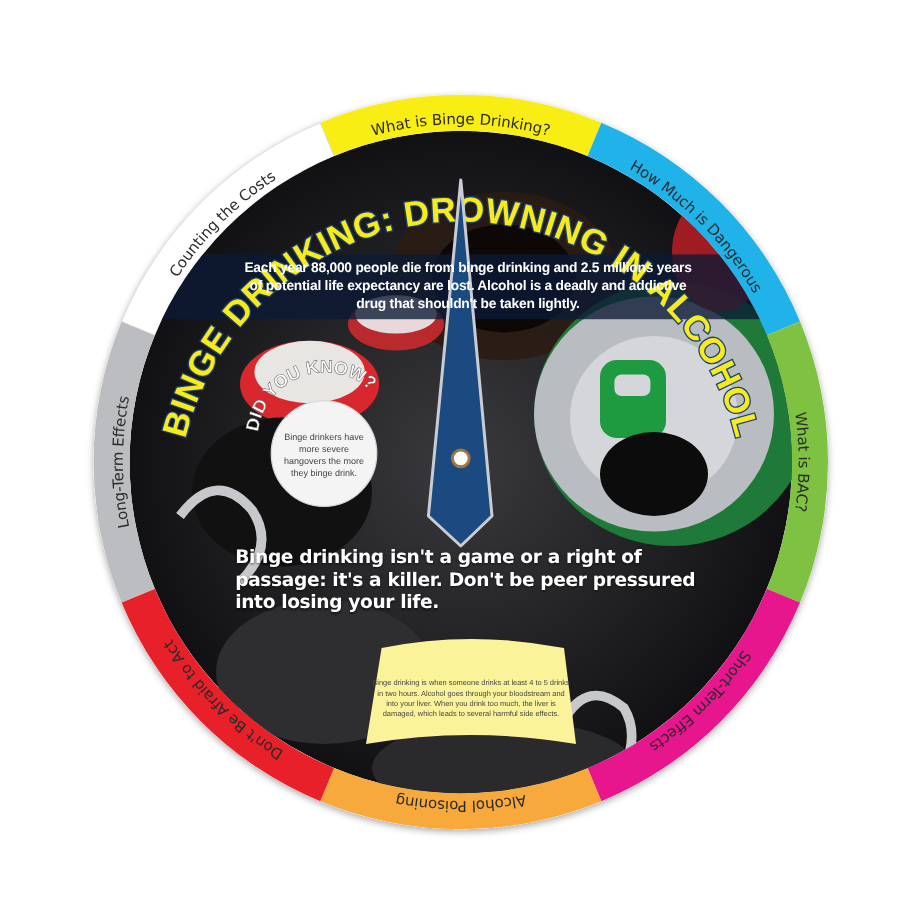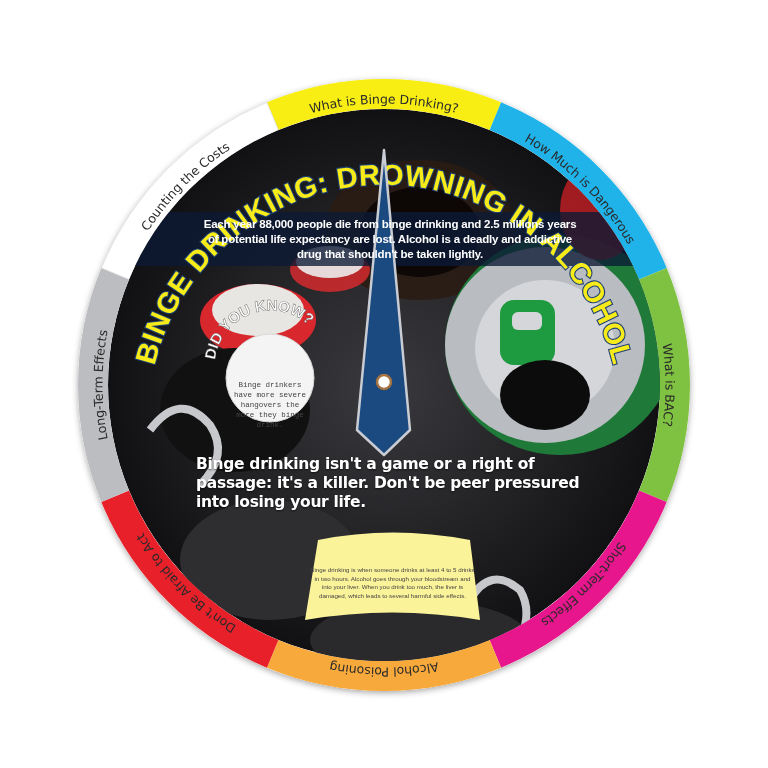--- a/index.html
+++ b/index.html
@@ -5,21 +5,21 @@
   html, body { margin:0; padding:0; background:#ffffff; }
   body { width:768px; height:768px; position:relative; overflow:hidden; font-family:"Liberation Sans", sans-serif; }
   #wheel { position:absolute; left:0; top:0; width:768px; height:768px; }
   .fact-text {
     position:absolute; left:200px; top:217px; width:380px; text-align:center;
     color:#ffffff; font-weight:bold; font-size:11.5px; line-height:15px;
     font-family:Liberation Sans, sans-serif; letter-spacing:-0.2px;
   }
   .dyk-text {
     position:absolute; left:233px; top:360px; width:74px; text-align:center;
-    color:#444; font-size:7.5px; line-height:10px; font-family:Liberation Mono, monospace;margin-top:20px;
+    color:#444; font-size:7.5px; line-height:10px; font-family:Liberation Sans, sans-serif;
   }
   .warning-text {
     position:absolute; left:196px; top:455px; width:384px; text-align:left;
     color:#ffffff; font-weight:bold; font-size:15.5px; line-height:19px;
     font-family:"DejaVu Sans", sans-serif; letter-spacing:-0.3px;
     text-shadow:0 1px 2px rgba(0,0,0,0.6);
   }
   .definition-text {
     position:absolute; left:310px; top:566px; width:165px; text-align:center;
     color:#444; font-size:6.2px; line-height:8.6px; font-family:"Liberation Sans", sans-serif;

